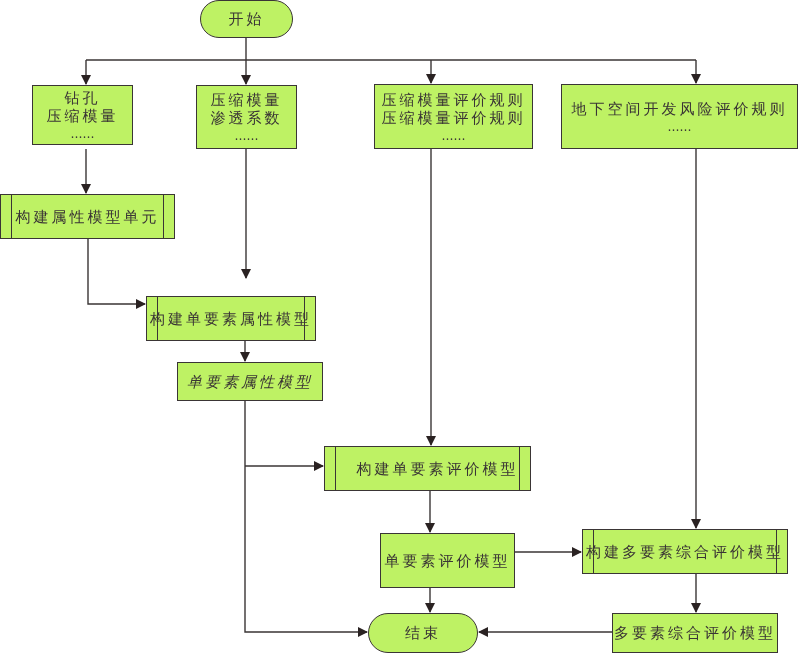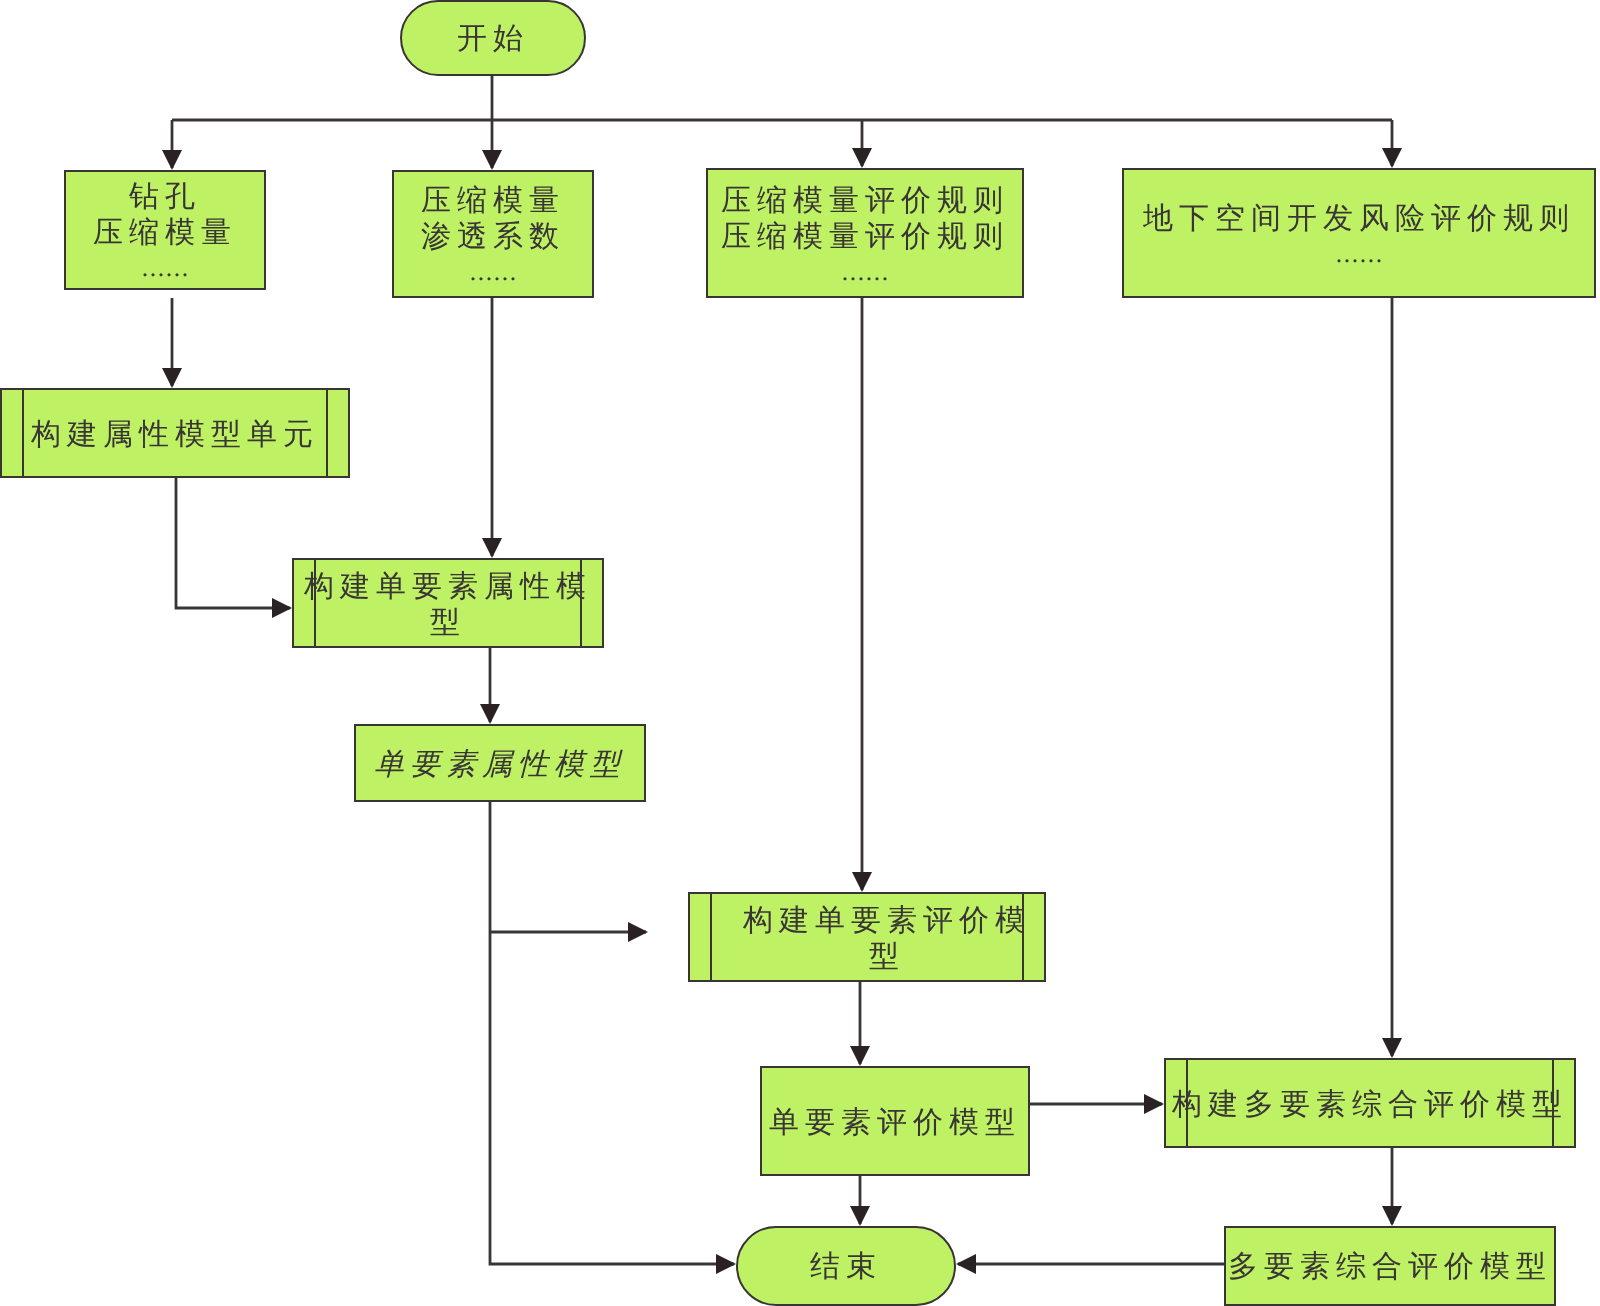--- a/index.html
+++ b/index.html
@@ -71,44 +71,44 @@
   <span>压缩模量</span>
   <span class="dots">……</span>
 </div>
 
 <div class="node" style="left:196px;top:85px;width:101px;height:64px;">
   <span>压缩模量</span>
   <span>渗透系数</span>
   <span class="dots">……</span>
 </div>
 
-<div class="node" style="left:353px;top:84px;width:159px;height:65px;">
+<div class="node" style="left:374px;top:84px;width:159px;height:65px;">
   <span>压缩模量评价规则</span>
   <span>压缩模量评价规则</span>
   <span class="dots">……</span>
 </div>
 
 <div class="node" style="left:561px;top:84px;width:237px;height:65px;">
   <span>地下空间开发风险评价规则</span>
   <span class="dots">……</span>
 </div>
 
 <div class="node sub" style="left:0;top:194px;width:175px;height:45px;">
   <span>构建属性模型单元</span>
 </div>
 
-<div class="node sub" style="left:146px;top:279px;width:156px;height:45px;">
+<div class="node sub" style="left:146px;top:296px;width:170px;height:45px;">
   <span>构建单要素属性模型</span>
 </div>
 
 <div class="node" style="left:177px;top:362px;width:146px;height:39px;font-style:italic;">
   <span>单要素属性模型</span>
 </div>
 
-<div class="node sub" style="left:344px;top:446px;width:179px;height:45px;padding-left:20px;">
+<div class="node sub" style="left:324px;top:446px;width:207px;height:45px;padding-left:20px;">
   <span>构建单要素评价模型</span>
 </div>
 
 <div class="node" style="left:352px;top:533px;width:135px;height:55px;margin-left:28px;">
   <span>单要素评价模型</span>
 </div>
 
 <div class="node sub" style="left:582px;top:529px;width:206px;height:45px;">
   <span>构建多要素综合评价模型</span>
 </div>

